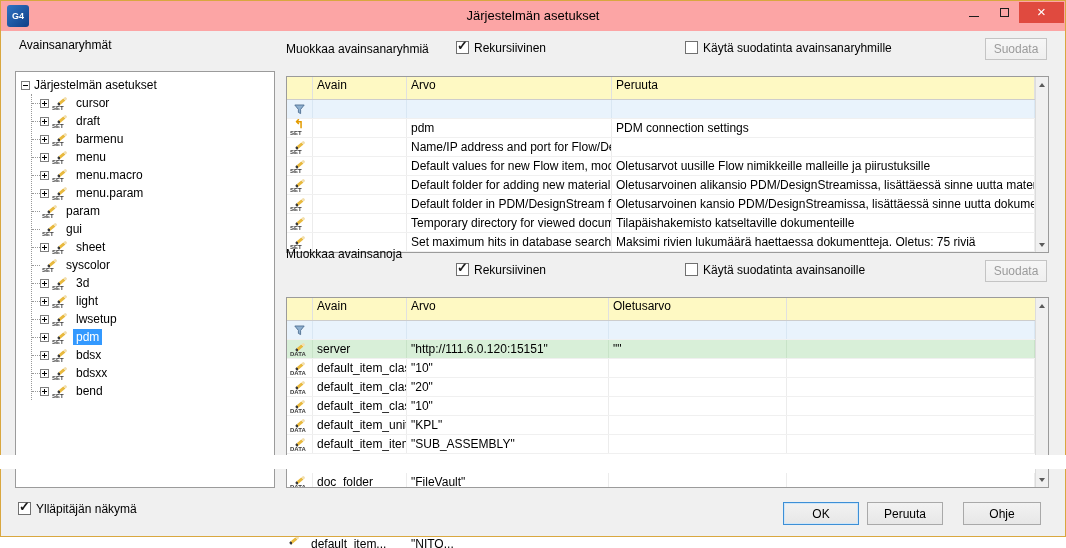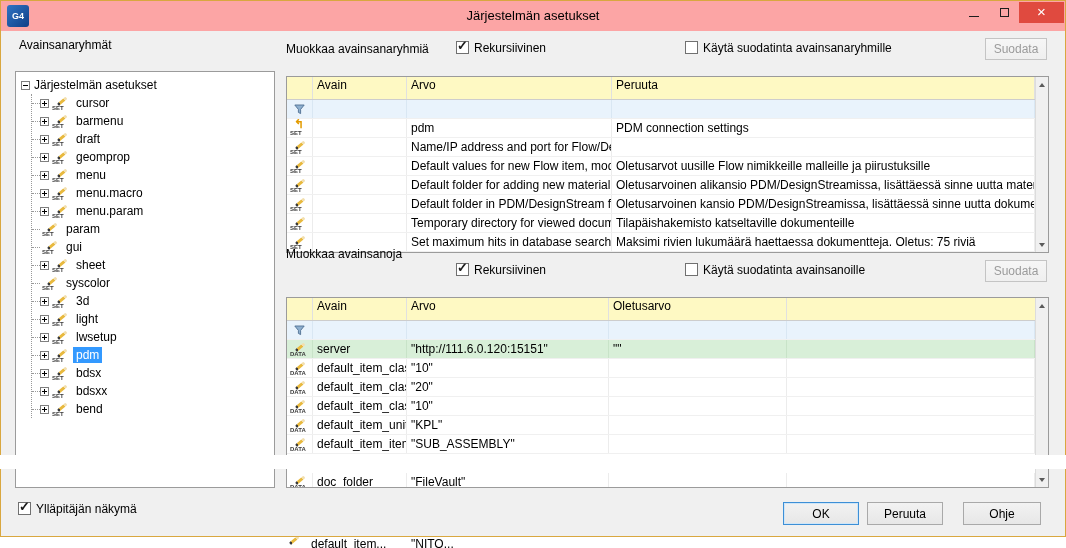--- a/index.html
+++ b/index.html
@@ -121,39 +121,30 @@
             </span>
             <span class="tree-label">cursor</span>
           </div>
           <div class="tree-row">
             <span class="connector"></span>
             <span class="toggle-box plus"></span>
             <span class="mini-icon">
               <span class="pencil"></span>
               <span class="mini-txt">SET</span>
             </span>
+            <span class="tree-label">draft</span>
+          </div>
+          <div class="tree-row">
+            <span class="connector"></span>
+            <span class="toggle-box plus"></span>
+            <span class="mini-icon">
+              <span class="pencil"></span>
+              <span class="mini-txt">SET</span>
+            </span>
             <span class="tree-label">barmenu</span>
-          </div>
-          <div class="tree-row">
-            <span class="connector"></span>
-            <span class="toggle-box plus"></span>
-            <span class="mini-icon">
-              <span class="pencil"></span>
-              <span class="mini-txt">SET</span>
-            </span>
-            <span class="tree-label">draft</span>
-          </div>
-          <div class="tree-row">
-            <span class="connector"></span>
-            <span class="toggle-box plus"></span>
-            <span class="mini-icon">
-              <span class="pencil"></span>
-              <span class="mini-txt">SET</span>
-            </span>
-            <span class="tree-label">geomprop</span>
           </div>
           <div class="tree-row">
             <span class="connector"></span>
             <span class="toggle-box plus"></span>
             <span class="mini-icon">
               <span class="pencil"></span>
               <span class="mini-txt">SET</span>
             </span>
             <span class="tree-label">menu</span>
           </div>

